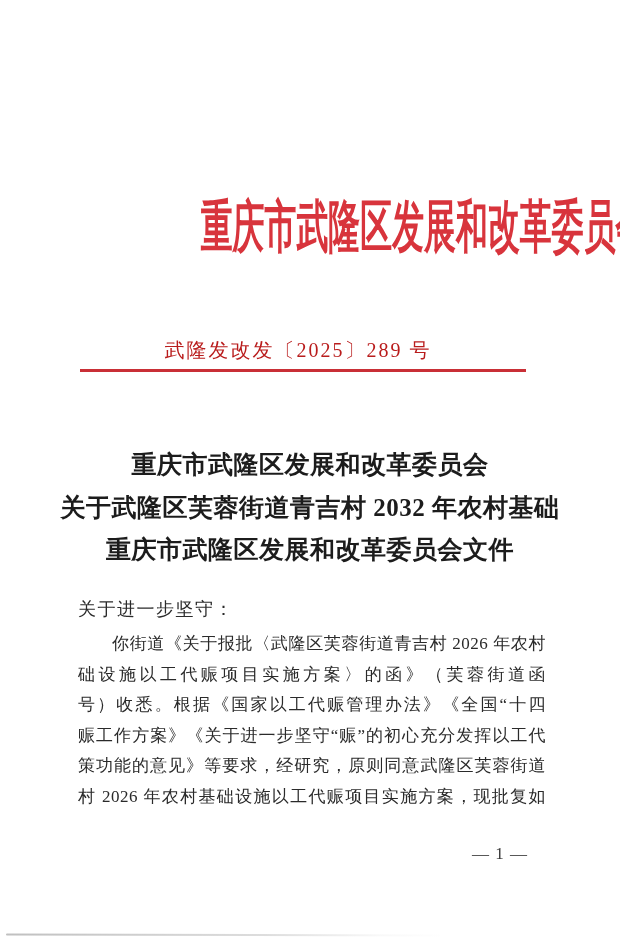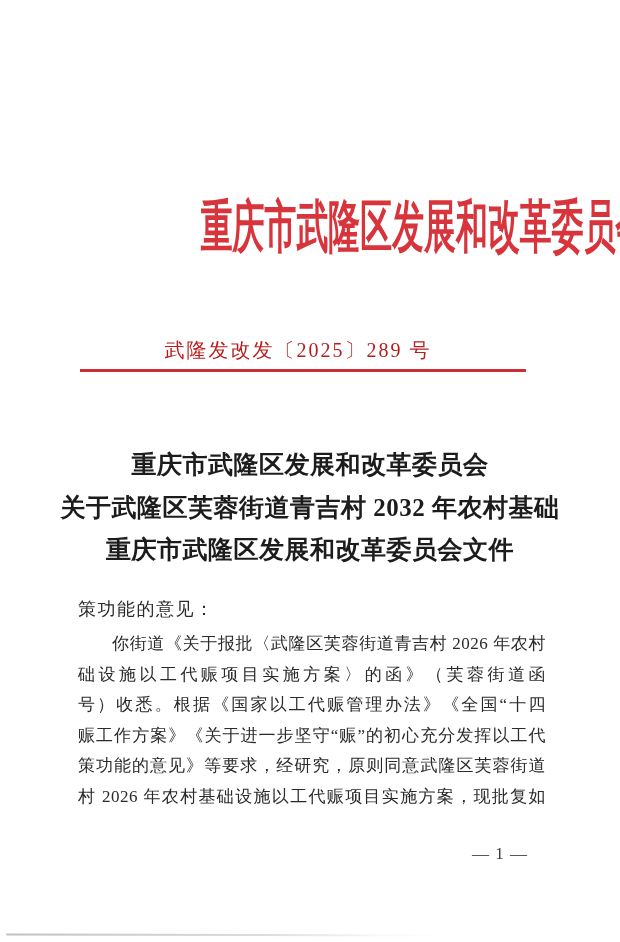--- a/index.html
+++ b/index.html
@@ -120,21 +120,21 @@
   <div class="doc-number">武隆发改发〔2025〕289 号</div>
 
   <div class="red-rule"></div>
 
   <div class="doc-title">
     <div>重庆市武隆区发展和改革委员会</div>
     <div>关于武隆区芙蓉街道青吉村 2032 年农村基础</div>
     <div>重庆市武隆区发展和改革委员会文件</div>
   </div>
 
-  <div class="salutation">策功能的意见：</div>
+  <div class="salutation">关于进一步坚守：</div>
 
   <div class="body-text">
     <div class="body-line indent">你街道《关于报批〈武隆区芙蓉街道青吉村 2026 年农村基</div>
     <div class="body-line">础设施以工代赈项目实施方案〉的函》（芙蓉街道函〔2025〕177</div>
     <div class="body-line">号）收悉。根据《国家以工代赈管理办法》《全国“十四五”以工代</div>
     <div class="body-line">赈工作方案》《关于进一步坚守“赈”的初心充分发挥以工代赈政</div>
     <div class="body-line">策功能的意见》等要求，经研究，原则同意武隆区芙蓉街道青吉</div>
     <div class="body-line">村 2026 年农村基础设施以工代赈项目实施方案，现批复如下：</div>
   </div>
 

